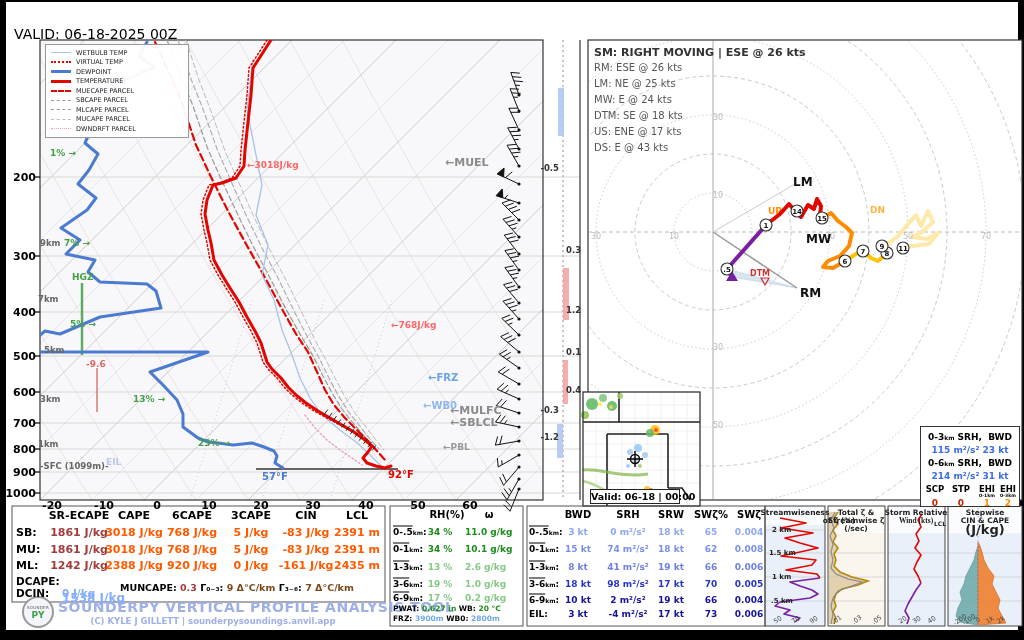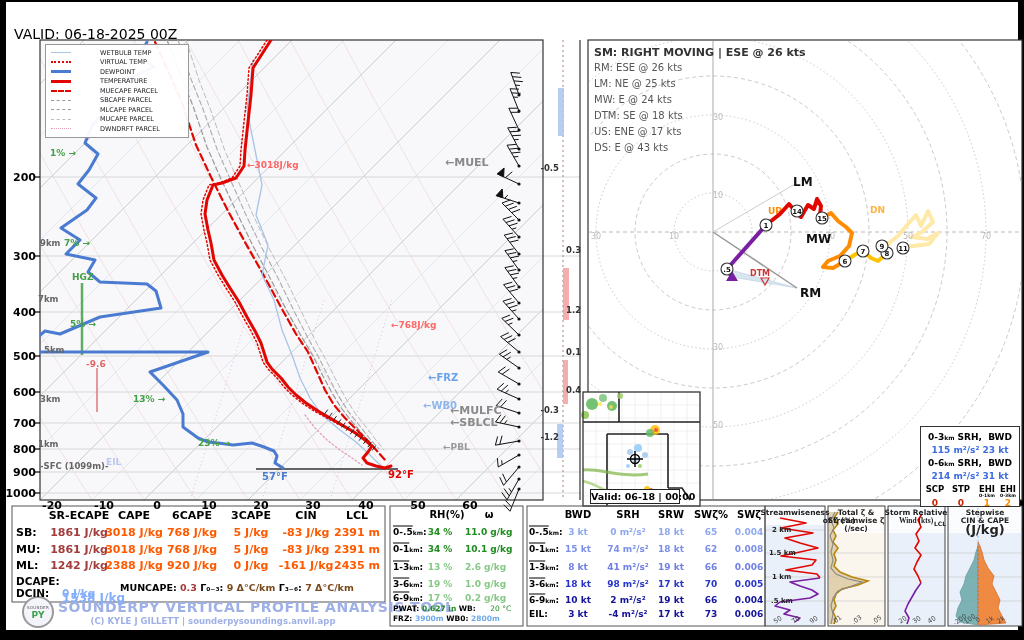--- a/index.html
+++ b/index.html
@@ -8,21 +8,21 @@
   #figure-bg{position:absolute;left:6px;top:2px;width:1012px;height:628px;background:#fff;}
   .lbl{position:absolute;white-space:nowrap;line-height:1;}
   .ctr{transform:translate(-50%,-50%);}
   .rgt{transform:translate(-100%,-50%);}
   .vmid{transform:translate(0,-50%);}
   .ovl{text-decoration:overline;}
   svg{position:absolute;left:0;top:0;}
   #labels{position:absolute;left:0;top:0;width:1024px;height:640px;pointer-events:none;}
   .legend-box{position:absolute;left:45px;top:44px;width:132px;background:rgba(255,255,255,.95);
     border:1px solid #999;padding:3px 5px;z-index:5;}
-  .legend-row{display:flex;align-items:center;height:9.5px;gap:24px;}
+  .legend-row{display:flex;align-items:center;height:9.5px;}
   .legend-line{width:20px;margin-right:5px;flex:none;}
   .legend-text{font-size:6.5px;color:#222;letter-spacing:0;}
   #header-title{position:absolute;left:14px;top:5px;font-size:21px;font-weight:800;color:#000;letter-spacing:.2px;}
   #header-valid{position:absolute;left:14px;top:27px;font-size:14px;color:#000;}
   #station{position:absolute;right:4px;top:21px;font-size:14px;color:#111;}
   #footer-title{position:absolute;left:58px;top:600px;width:310px;text-align:center;font-size:14px;
     font-weight:800;color:#9fb0e6;letter-spacing:.5px;}
   #footer-credit{position:absolute;left:58px;top:617px;width:310px;text-align:center;font-size:8.5px;
     font-weight:700;color:#9fb0e6;}
   #logo{position:absolute;left:22px;top:596px;width:32px;height:32px;border:2px solid #999;border-radius:50%;
@@ -676,21 +676,21 @@
     <div class="lbl vmid" style="left: 465px; top: 549px; font-size: 9px; font-weight: 700; color: rgb(30, 140, 30);">10.1 g/kg</div>
     <div class="lbl vmid" style="left: 393px; top: 567px; font-size: 9px; font-weight: 800; color: rgb(0, 0, 0);"><span class="ovl">1-3</span><span style="font-size:6px">km</span>:</div>
     <div class="lbl ctr" style="left: 440px; top: 567px; font-size: 9px; font-weight: 700; color: rgb(134, 201, 134);">13 %</div>
     <div class="lbl vmid" style="left: 465px; top: 567px; font-size: 9px; font-weight: 700; color: rgb(134, 201, 134);">2.6 g/kg</div>
     <div class="lbl vmid" style="left: 393px; top: 584px; font-size: 9px; font-weight: 800; color: rgb(0, 0, 0);"><span class="ovl">3-6</span><span style="font-size:6px">km</span>:</div>
     <div class="lbl ctr" style="left: 440px; top: 584px; font-size: 9px; font-weight: 700; color: rgb(134, 201, 134);">19 %</div>
     <div class="lbl vmid" style="left: 465px; top: 584px; font-size: 9px; font-weight: 700; color: rgb(134, 201, 134);">1.0 g/kg</div>
     <div class="lbl vmid" style="left: 393px; top: 598px; font-size: 9px; font-weight: 800; color: rgb(0, 0, 0);"><span class="ovl">6-9</span><span style="font-size:6px">km</span>:</div>
     <div class="lbl ctr" style="left: 440px; top: 598px; font-size: 9px; font-weight: 700; color: rgb(134, 201, 134);">17 %</div>
     <div class="lbl vmid" style="left: 465px; top: 598px; font-size: 9px; font-weight: 700; color: rgb(134, 201, 134);">0.2 g/kg</div>
-    <div class="lbl vmid" style="left: 393px; top: 609px; font-size: 7.5px;"><span style="color: rgb(0, 0, 0); font-weight: 800;">PWAT:</span><span style="color: rgb(30, 140, 30); font-weight: 800;"> 0.627 in</span><span style="color: rgb(0, 0, 0); font-weight: 800;">  WB:</span><span style="color: rgb(30, 140, 30); font-weight: 400; margin-left: 12px;"> 20 °C</span></div>
+    <div class="lbl vmid" style="left: 393px; top: 609px; font-size: 7.5px;"><span style="color: rgb(0, 0, 0); font-weight: 800;">PWAT:</span><span style="color: rgb(30, 140, 30); font-weight: 800;"> 0.627 in</span><span style="color: rgb(0, 0, 0); font-weight: 800;">  WB:</span><span style="color: rgb(30, 140, 30); font-weight: 700;"> 20 °C</span></div>
     <div class="lbl vmid" style="left: 393px; top: 619px; font-size: 7.5px;"><span style="color: rgb(0, 0, 0); font-weight: 800;">FRZ:</span><span style="color: rgb(111, 168, 232); font-weight: 800;"> 3900m</span><span style="color: rgb(0, 0, 0); font-weight: 800;">  WB0:</span><span style="color: rgb(111, 168, 232); font-weight: 800;"> 2800m</span></div>
     <div class="lbl ctr" style="left: 578px; top: 515px; font-size: 10px; font-weight: 800; color: rgb(0, 0, 0);">BWD</div>
     <div class="lbl ctr" style="left: 628px; top: 515px; font-size: 10px; font-weight: 800; color: rgb(0, 0, 0);">SRH</div>
     <div class="lbl ctr" style="left: 671px; top: 515px; font-size: 10px; font-weight: 800; color: rgb(0, 0, 0);">SRW</div>
     <div class="lbl ctr" style="left: 711px; top: 515px; font-size: 10px; font-weight: 800; color: rgb(0, 0, 0);">SWζ%</div>
     <div class="lbl ctr" style="left: 749px; top: 515px; font-size: 10px; font-weight: 800; color: rgb(0, 0, 0);">SWζ</div>
     <div class="lbl vmid" style="left: 529px; top: 532px; font-size: 9px; font-weight: 800; color: rgb(0, 0, 0);"><span class="ovl">0-.5</span><span style="font-size:6px">km</span>:</div>
     <div class="lbl ctr" style="left: 578px; top: 532px; font-size: 9px; font-weight: 600; color: rgb(143, 168, 239);">3 kt</div>
     <div class="lbl ctr" style="left: 628px; top: 532px; font-size: 9px; font-weight: 600; color: rgb(143, 168, 239);">0 m²/s²</div>
     <div class="lbl ctr" style="left: 671px; top: 532px; font-size: 9px; font-weight: 600; color: rgb(143, 168, 239);">18 kt</div>

